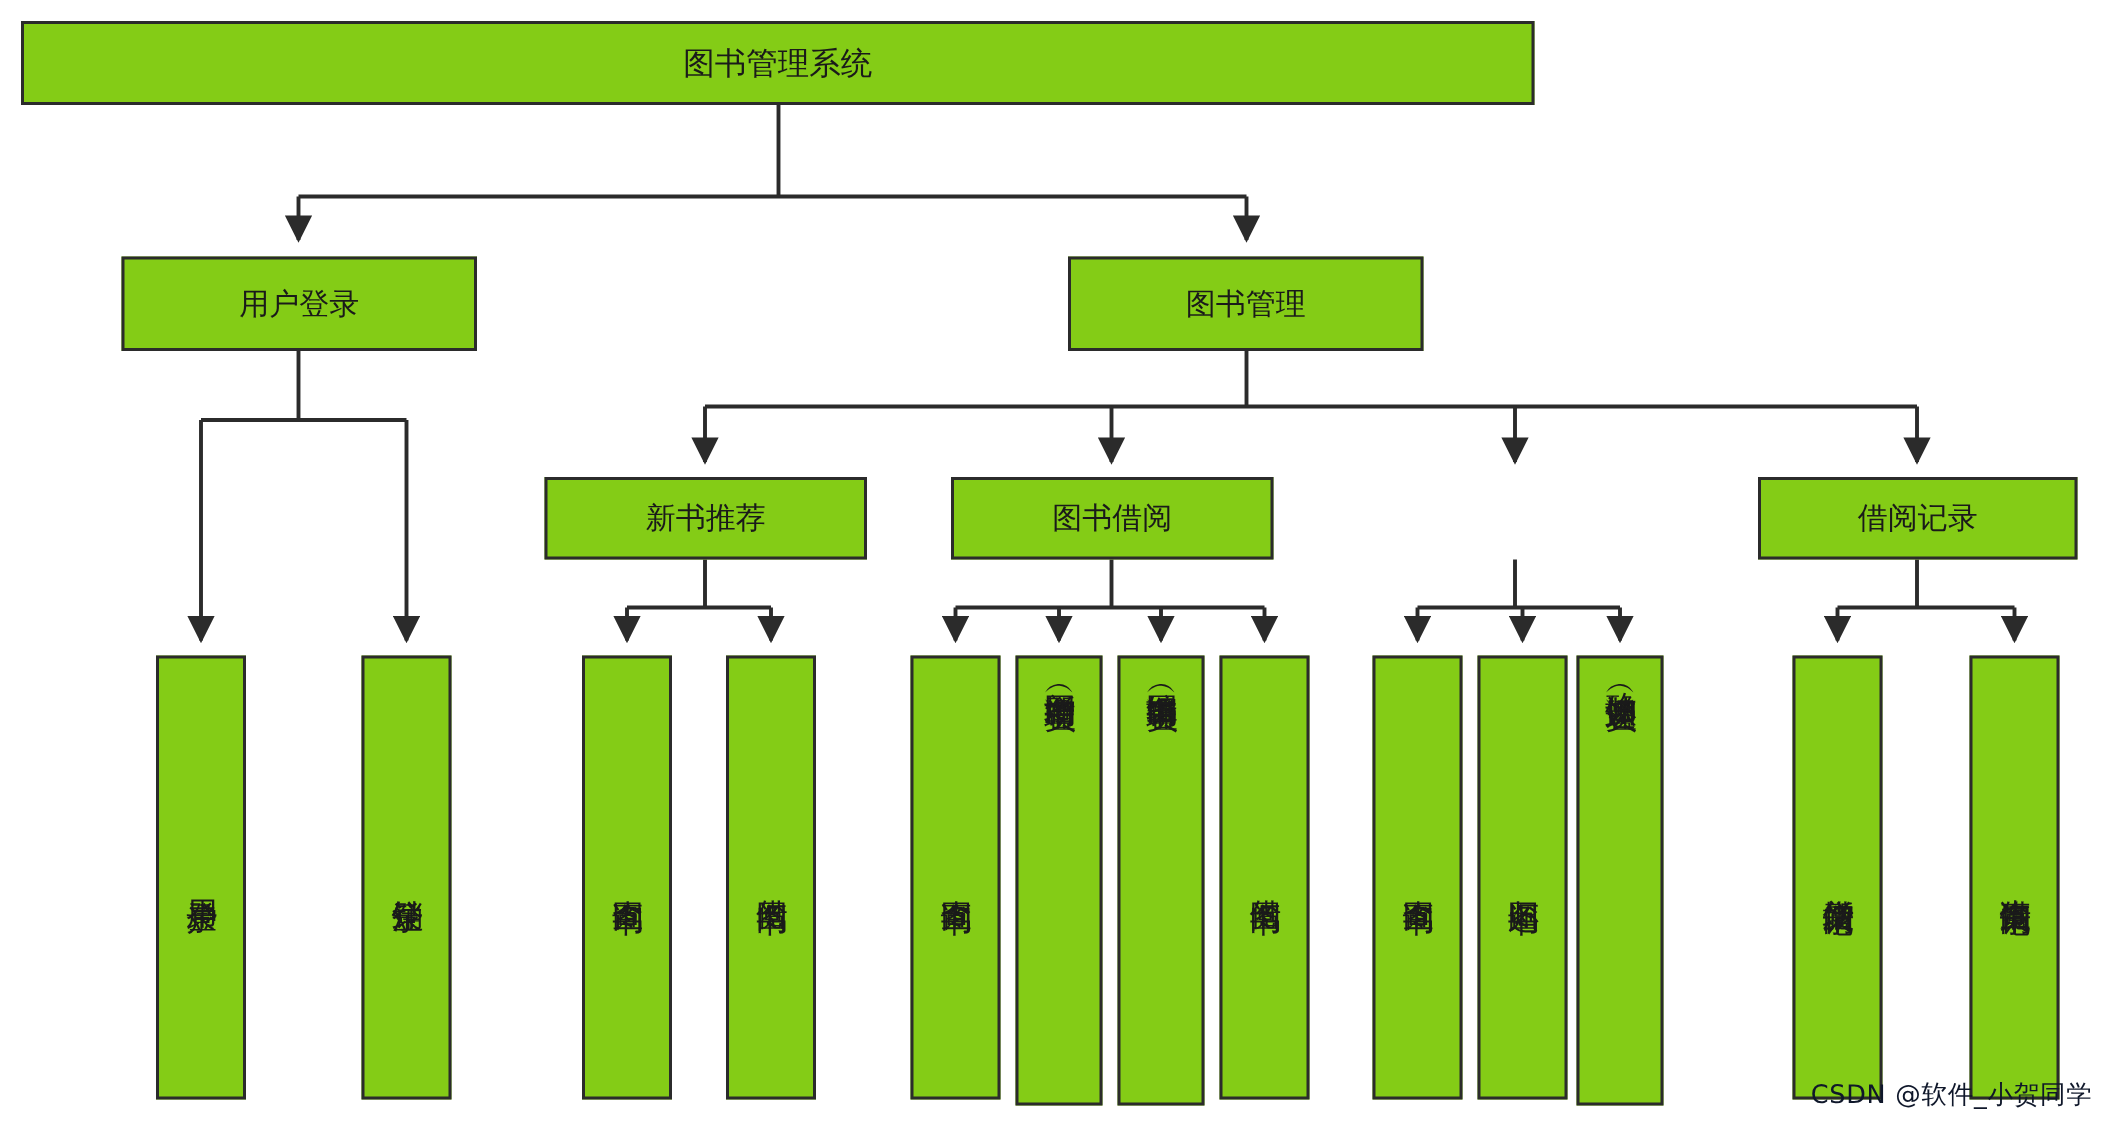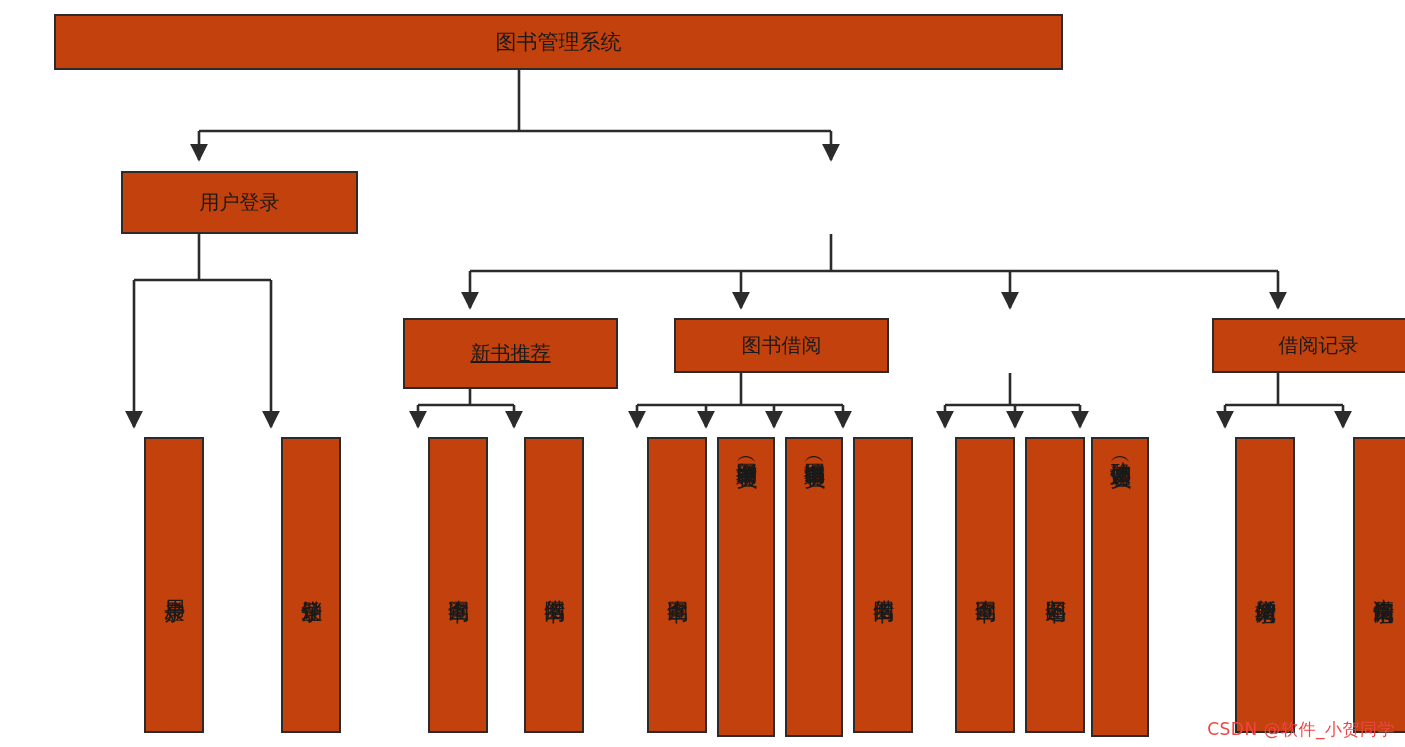--- a/index.html
+++ b/index.html
@@ -9,27 +9,26 @@
     font-family:"DejaVu Sans","Liberation Sans",sans-serif;
     overflow:hidden;
   }
   #canvas{position:relative;width:1405px;height:747px;}
 
   svg.connectors{position:absolute;left:0;top:0;width:1405px;height:747px;}
 
   .node{
     position:absolute;
     box-sizing:border-box;
-    background:#c2410c;
+    background:#84cc16;
     border:2px solid #2b2b2b;
     display:flex;
     align-items:center;
     justify-content:center;
     color:#1a1a1a;
-    margin-left:40px;
   }
   .node.root{font-size:21px;}
   .node.group{font-size:20px;}
 
   .node.leaf{
     align-items:flex-start;
     justify-content:center;
     padding-top:6px;
   }
   .vtext{
@@ -40,21 +39,21 @@
     letter-spacing:1px;
     white-space:pre-line;
     color:#1a1a1a;
   }
   .node.leaf.center{align-items:center;padding-top:0;}
 
   .watermark{
     position:absolute;
     right:10px;bottom:6px;
     font-size:17px;
-    color:#ef4444;
+    color:#0f172a;
     letter-spacing:0.5px;
     white-space:nowrap;
   }
 </style>
 </head>
 <body>
 
 <div id="canvas">
 
   <svg class="connectors" viewBox="0 0 1405 747" xmlns="http://www.w3.org/2000/svg">
@@ -107,22 +106,25 @@
     </g>
   </svg>
 
   <div class="node root" style="left: 14px; top: 14px; width: 1009px; height: 56px;">
     <span>图书管理系统</span>
   </div>
 
   <div class="node group" style="left: 81px; top: 171px; width: 237px; height: 63px;">
     <span>用户登录</span>
   </div>
+  <div class="node group" style="left: 712px; top: 171px; width: 237px; height: 63px;">
+    <span>图书管理</span>
+  </div>
 
-  <div class="node group" style="left: 363px; top: 318px; width: 215px; height: 71px; text-decoration: underline;">
+  <div class="node group" style="left: 363px; top: 318px; width: 215px; height: 55px;">
     <span>新书推荐</span>
   </div>
   <div class="node group" style="left: 634px; top: 318px; width: 215px; height: 55px; text-align: right;">
     <span>图书借阅</span>
   </div>
   <div class="node group" style="left: 1172px; top: 318px; width: 213px; height: 55px;">
     <span>借阅记录</span>
   </div>
 
   <div class="node leaf center" style="left: 104px; top: 437px; width: 60px; height: 296px;">

